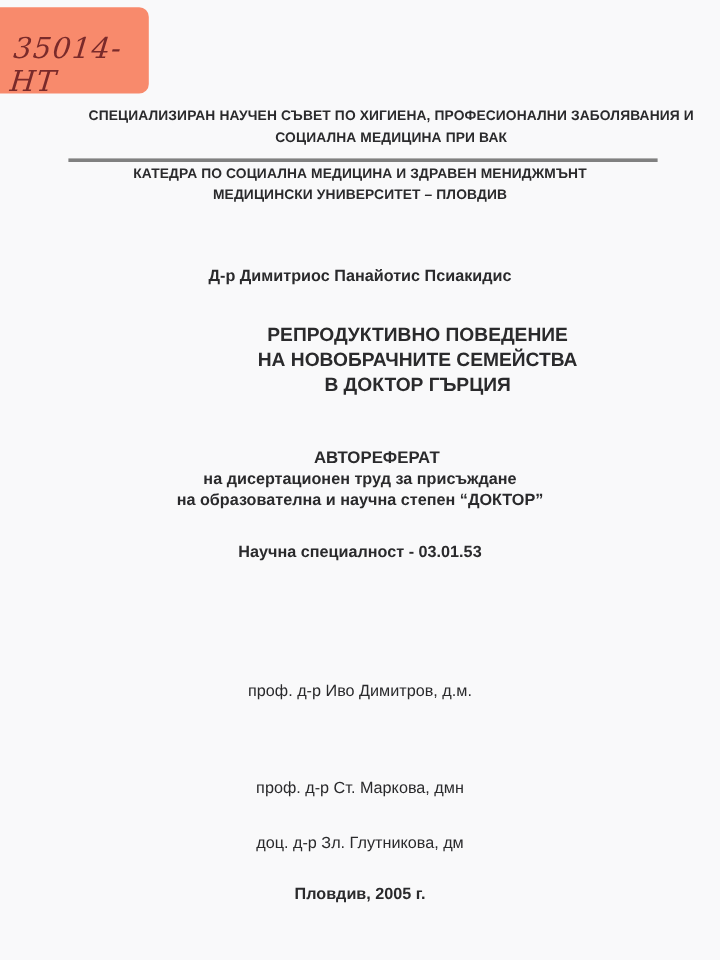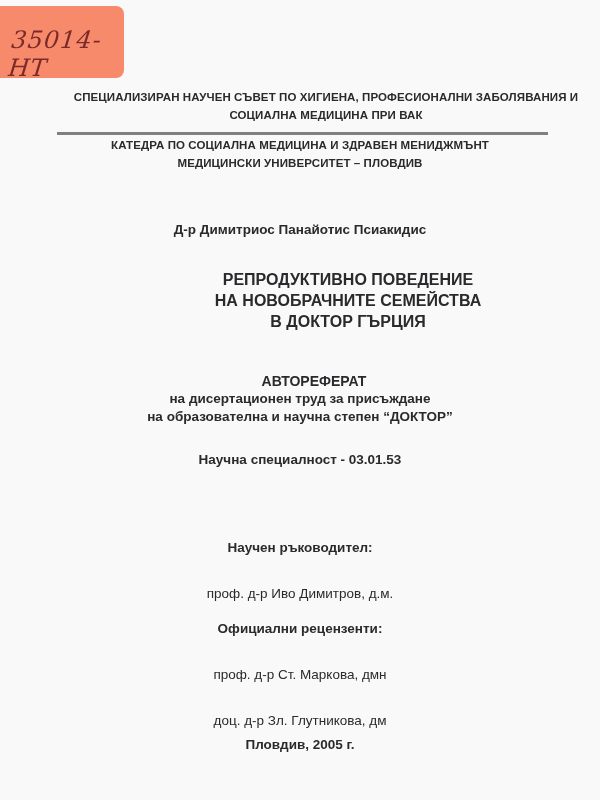--- a/index.html
+++ b/index.html
@@ -54,23 +54,21 @@
 
 <div class="center" style="top:372px;">
   <div class="b14" style="font-size:14px;padding-left:28px;">АВТОРЕФЕРАТ</div>
   <div class="b14">на дисертационен труд за присъждане</div>
   <div class="b14">на образователна и научна степен “ДОКТОР”</div>
 </div>
 
 <div class="center b14" style="top:451px;">Научна специалност - 03.01.53</div>
 
 <div class="center" style="top:539px;">
-  <div class="b14">Научен ръководител:</div>
   <div class="r14">проф. д-р Иво Димитров, д.м.</div>
 </div>
 
 <div class="center" style="top:620px;">
-  <div class="b14">Официални рецензенти:</div>
   <div class="r14">проф. д-р Ст. Маркова, дмн</div>
   <div class="r14">доц. д-р Зл. Глутникова, дм</div>
 </div>
 
 <div class="center b14" style="top:736px;">Пловдив, 2005 г.</div>
 
 </body></html>

